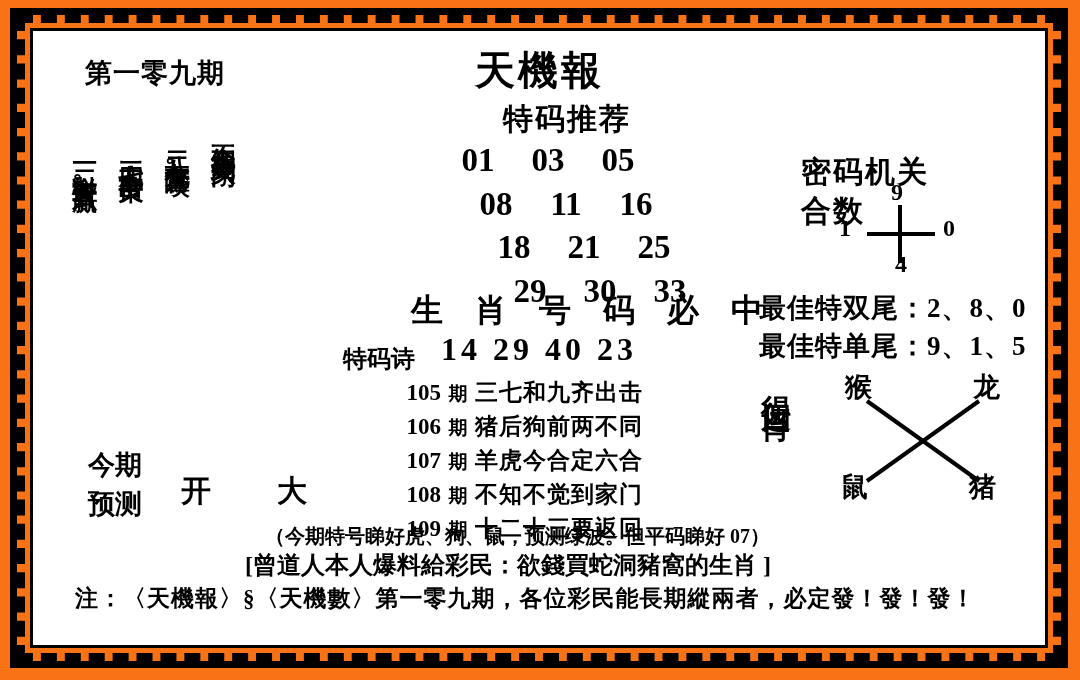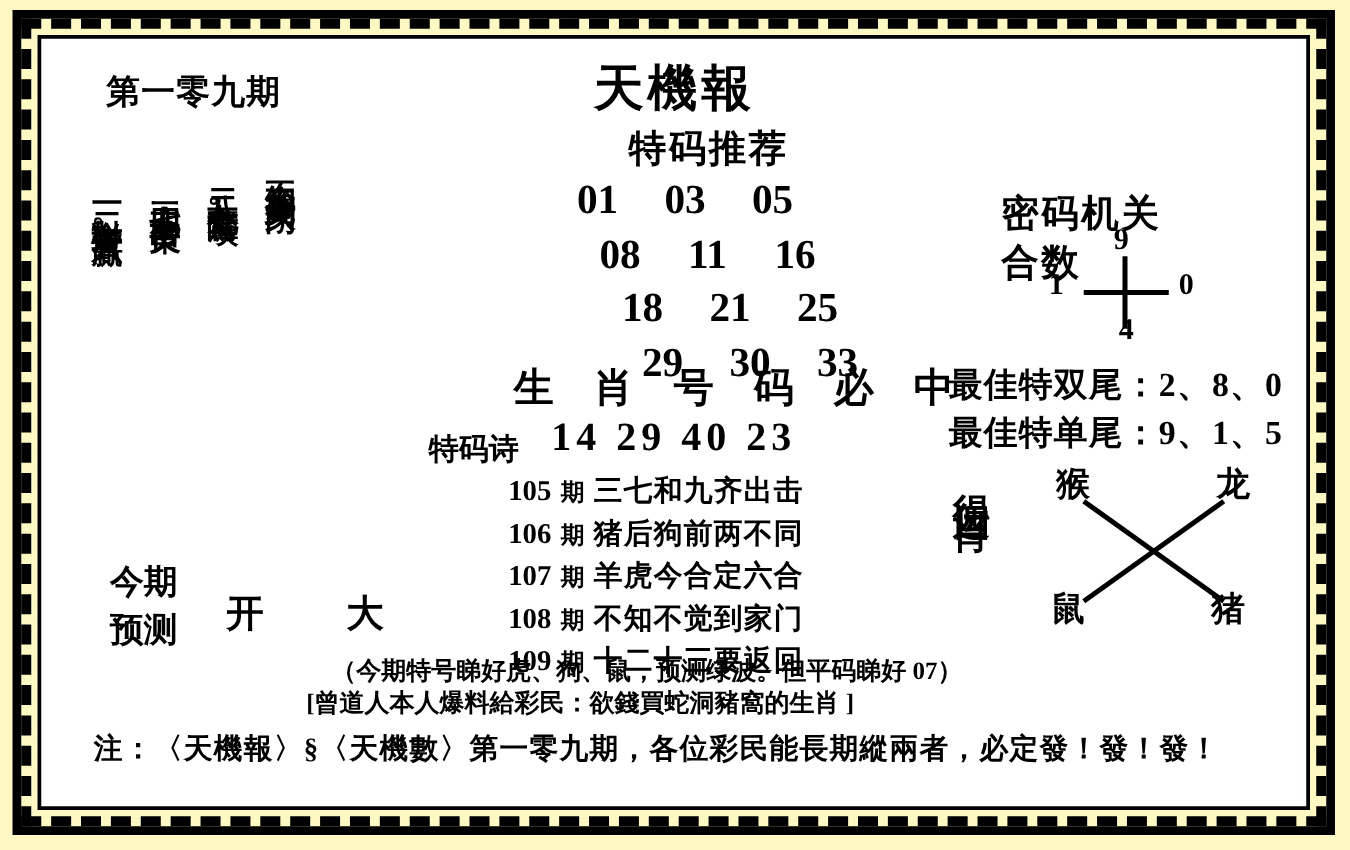--- a/index.html
+++ b/index.html
@@ -12,21 +12,21 @@
     height: 680px;
     font-family: "Liberation Serif", "DejaVu Serif", serif;
     color: #000000;
     overflow: hidden;
   }
 
   .page {
     position: relative;
     width: 1080px;
     height: 680px;
-    background: #fef9c3;
+    background: #f97316;
   }
 
   
   .frame-outer {
     position: absolute;
     left: 10px;
     top: 8px;
     width: 1058px;
     height: 660px;
     border: 7px solid #000;
@@ -275,21 +275,21 @@
     position: absolute;
     left: 232px;
     top: 492px;
     font-size: 20px;
     font-weight: bold;
   }
   .note2 {
     position: absolute;
     left: 212px;
     top: 518px;
-    font-size: 20px;
+    font-size: 24px;
     font-weight: bold;
   }
   .note3 {
     position: absolute;
     left: 42px;
     top: 552px;
     font-size: 23px;
     font-weight: bold;
     letter-spacing: 1px;
   }

